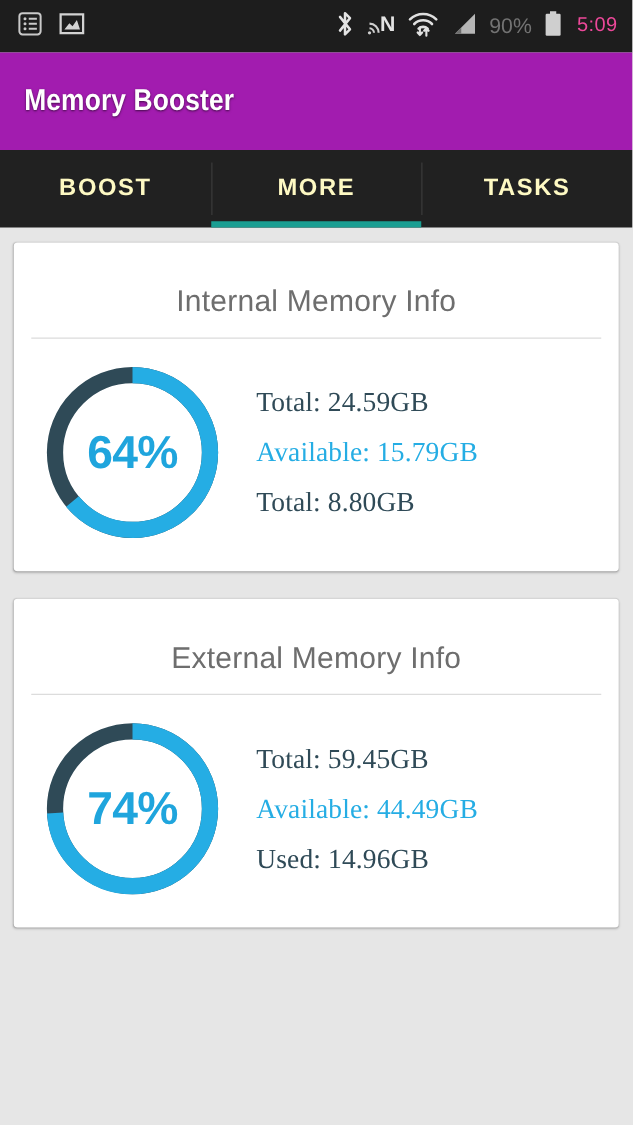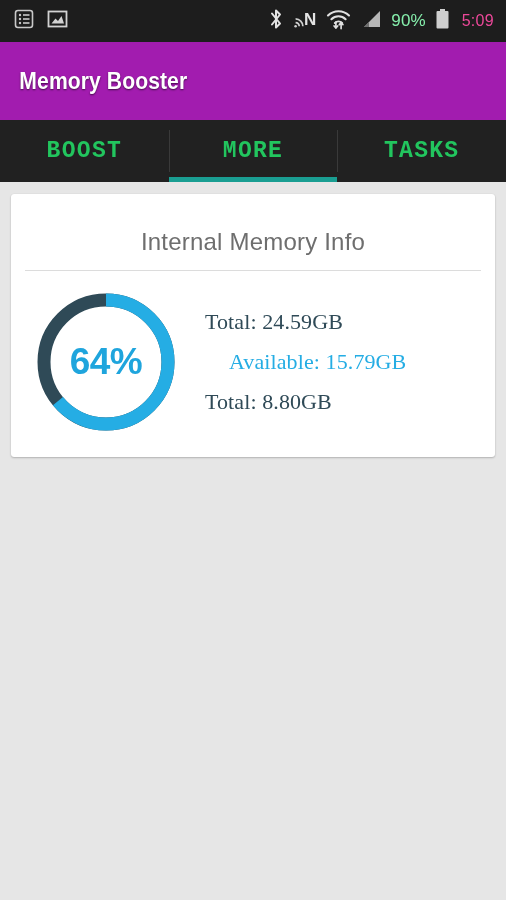--- a/index.html
+++ b/index.html
@@ -14,21 +14,21 @@
   
   .statusbar {
     height:42px; background:#1d1d1d;
     display:flex; align-items:center;
     padding:0 12px 0 14px;
   }
   .sb-left { display:flex; align-items:center; gap:13px; }
   .sb-right { margin-left:auto; display:flex; align-items:center; gap:9px; }
   .sb-ico { display:block; }
   .sb-batt-pct {
-    color:#86efac; font-size:17px; letter-spacing:.1px;
+    color:#737373; font-size:17px; letter-spacing:.1px;
     font-family:"Liberation Sans", sans-serif;
   }
   .sb-clock {
     color:#ec4899; font-size:16px; letter-spacing:.3px; margin-left:3px;
     font-family:"Liberation Sans", sans-serif;
   }
 
   
   .appbar { height:78px; background:#a21caf; display:flex; align-items:center; }
   .app-title {
@@ -39,23 +39,23 @@
     font-family:"Liberation Sans", sans-serif;
   }
 
   
   .tabbar {
     height:62px; background:#212121;
     display:flex; position:relative;
   }
   .tab {
     flex:1; display:flex; align-items:center; justify-content:center;
-    position:relative; color:#22c55e;
-    font-size:23px; font-weight:bold; letter-spacing:1.3px;
-    font-family:Liberation Mono, monospace;
+    position:relative; color:#fef9c3;
+    font-size:19px; font-weight:bold; letter-spacing:1.3px;
+    font-family:Liberation Sans, sans-serif;
   }
   .tab + .tab::before {
     content:""; position:absolute; left:0; top:10px; bottom:10px;
     width:1px; background:#3a3a3a;
   }
   .tab.active::after {
     content:""; position:absolute; left:0; right:0; bottom:0;
     height:5px; background:#1a9e92;
   }
 
@@ -86,21 +86,21 @@
     font-family:"Liberation Sans", sans-serif;
   }
 
   
   .stats { flex:1; padding-left:4px; }
   .stat {
     font-size:22px; color:#2f4a57; line-height:1.0;
     padding:9px 0; letter-spacing:.1px;
     font-family:Liberation Serif, serif;
   }
-  .stat.avail { color:#25ade4;margin-left:24px; }
+  .stat.avail { color:#25ade4; }
 </style>
 </head>
 <body>
 
 <div id="app">
 
   <div class="statusbar">
     <div class="sb-left">
       <span class="sb-ico">
         <svg width="20" height="20" viewBox="0 0 20 20">
@@ -194,15 +194,35 @@
           </div>
         </div>
         <div class="stats">
           <div class="stat">Total: 24.59GB</div>
           <div class="stat avail" style="color: rgb(37, 173, 228);">Available: 15.79GB</div>
           <div class="stat">Total: 8.80GB</div>
         </div>
       </div>
     </div>
 
+    <div class="card">
+      <div class="card-title">External Memory Info</div>
+      <div class="card-divider"></div>
+      <div class="card-body">
+        <div class="donut-wrap">
+          <div class="donut">
+            <svg width="150" height="150" viewBox="0 0 150 150">
+              <circle cx="75" cy="75" r="62" fill="none" stroke="#2f4a57" stroke-width="13"></circle>
+              <circle id="arc1" cx="75" cy="75" r="62" fill="none" stroke="#25ade4" stroke-width="13" stroke-linecap="butt" stroke-dasharray="288.27 389.56"></circle>
+            </svg>
+            <div class="donut-label" style="color: rgb(31, 165, 221);">74%</div>
+          </div>
+        </div>
+        <div class="stats">
+          <div class="stat">Total: 59.45GB</div>
+          <div class="stat avail" style="color: rgb(37, 173, 228);">Available: 44.49GB</div>
+          <div class="stat">Used: 14.96GB</div>
+        </div>
+      </div>
+    </div>
 
   </div>
 </div>
 
 </body></html>

